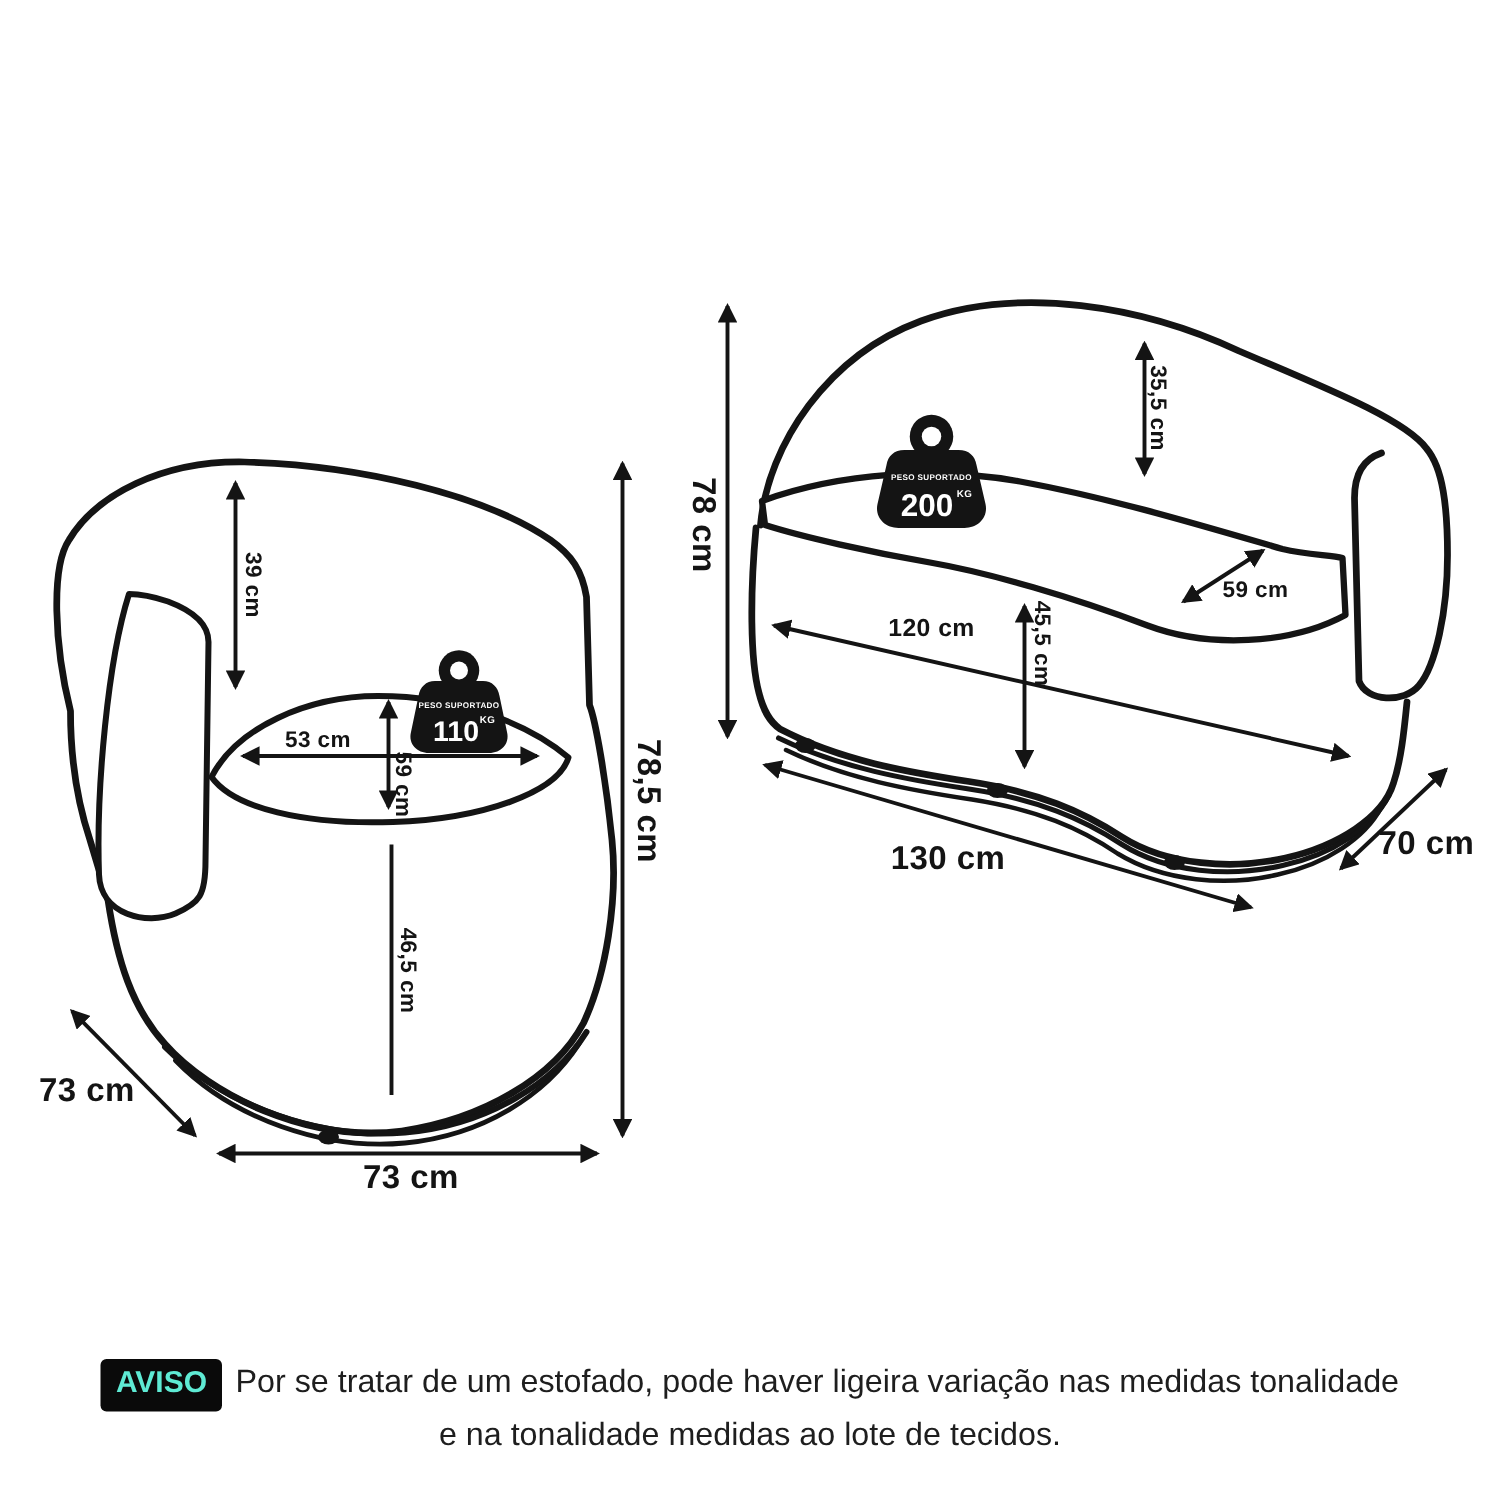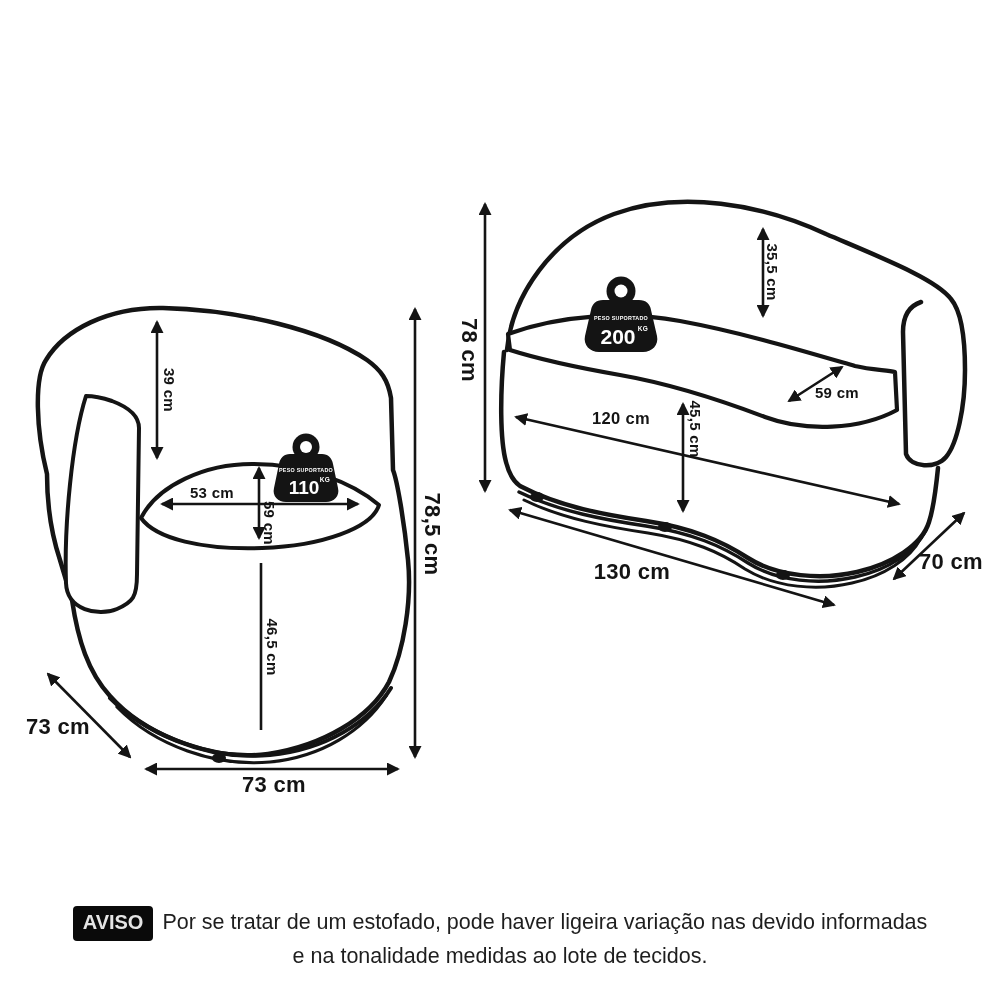--- a/index.html
+++ b/index.html
@@ -12,21 +12,21 @@
   .badge-value-s{font-size:19px;fill:#ffffff;letter-spacing:0;}
   .badge-value-l{font-size:21px;fill:#ffffff;letter-spacing:0;}
   .badge-unit{font-size:6.5px;fill:#ffffff;}
   .outline{fill:#ffffff;stroke:#141414;stroke-width:4.5;stroke-linecap:round;stroke-linejoin:round;}
   .stroke-only{fill:none;stroke:#141414;stroke-width:4.5;stroke-linecap:round;stroke-linejoin:round;}
   .thin{stroke-width:3.2;}
   .dim{stroke:#141414;stroke-width:2.6;fill:none;}
   .footer{position:absolute;left:0;top:906px;width:1000px;text-align:center;
           font-family:"Liberation Sans",sans-serif;font-size:21.5px;color:#1e1e1e;}
   .footer .line{line-height:31px;}
-  .aviso{display:inline-block;background:#0a0a0a;color:#e5e5e5;font-weight:bold;
+  .aviso{display:inline-block;background:#0a0a0a;color:#5eead4;font-weight:bold;
          font-size:20px;padding:1px 10px 3px 10px;border-radius:4px;margin-right:9px;}
 </style>
 </head>
 <body>
 
 <div class="stage">
 
 <svg width="1000" height="1000" viewBox="0 0 1000 1000">
   <defs>
     <marker id="arrow" viewBox="0 0 10 10" refX="8.5" refY="5" markerWidth="5" markerHeight="5" orient="auto-start-reverse" markerUnits="strokeWidth">
@@ -115,18 +115,18 @@
     <text class="dim-m" x="621" y="424" text-anchor="middle">120 cm</text>
     <text class="dim-s" transform="rotate(90 695 429)" x="695" y="434" text-anchor="middle">45,5 cm</text>
     <text class="dim-l" x="632" y="579" text-anchor="middle">130 cm</text>
     <text class="dim-l" x="951" y="569" text-anchor="middle">70 cm</text>
   </g>
 </svg>
 
   
   <div class="footer">
     <div class="line">
-      <span class="aviso">AVISO</span><span>Por se tratar de um estofado, pode haver ligeira variação nas devido informadas</span>
+      <span class="aviso">AVISO</span><span>Por se tratar de um estofado, pode haver ligeira variação nas medidas tonalidade</span>
     </div>
     <div class="line">e na tonalidade medidas ao lote de tecidos.</div>
   </div>
 
 </div>
 
 </body></html>

